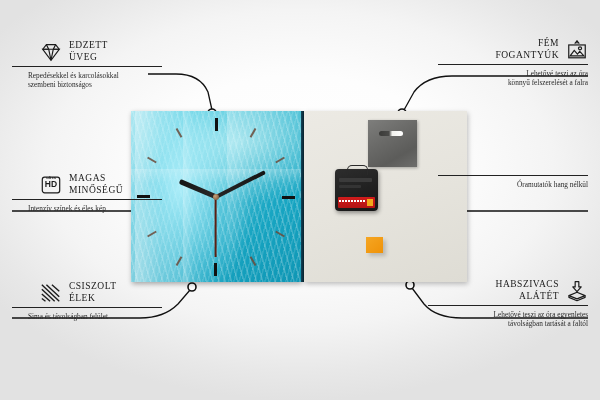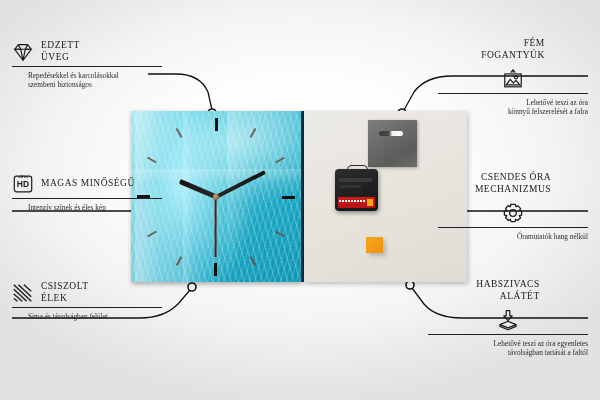--- a/index.html
+++ b/index.html
@@ -84,24 +84,24 @@
     background:linear-gradient(to bottom,#151515,#262626);border-radius:2px 2px 0 0;}
   #hand-second{width:1.6px;height:60px;margin-left:-.8px;margin-top:-60px;background:#5c1f12;}
   #hand-cap{position:absolute;left:50%;top:50%;width:6px;height:6px;margin:-3px 0 0 -3px;border-radius:50%;
     background:radial-gradient(circle at 35% 35%,#caa37a,#6b4a30);}
   
   .callout{position:absolute;width:200px;}
   .co-head{display:flex;align-items:center;gap:7px;}
   .co-title{font-size:9.5px;letter-spacing:.5px;color:#1b1b1b;line-height:11.5px;text-transform:uppercase;}
   .co-rule{height:1px;background:#222;margin:3px 0 4px;}
   .co-desc{font-size:7.3px;line-height:9px;color:#2b2b2b;margin-left:16px;}
-  .left .co-head{justify-content:flex-start;}
+  .left .co-head{justify-content:flex-start;margin-left:28px;}
   .left .co-title{text-align:left;}
   .left .co-desc{text-align:left;}
-  .right .co-head{justify-content:flex-end;flex-direction:column;}
+  .right .co-head{justify-content:flex-end;flex-direction:row;}
   .right .co-title{text-align:right;}
   .right .co-desc{text-align:right;}
   .ico{width:22px;height:22px;flex:0 0 22px;color:#1b1b1b;}
   .ico svg{display:block;width:22px;height:22px;}
   #c-glass{left:12px;top:40px;width:150px;}
   #c-print{left:12px;top:173px;width:150px;}
   #c-edge{left:12px;top:281px;width:150px;}
   #c-handle{left:438px;top:38px;width:150px;}
   #c-quiet{left:438px;top:172px;width:150px;}
   #c-foam{left:428px;top:279px;width:160px;}
@@ -270,35 +270,20 @@
           <circle cx="15.3" cy="10.2" r="1.7"></circle>
         </svg>
       </span>
     </div>
     <div class="co-rule"></div>
     <div class="co-desc">Lehetővé teszi az óra</div>
     <div class="co-desc">könnyű felszerelését a falra</div>
   </div>
 
   <div class="callout right" id="c-quiet">
-    <div class="co-head">
-      <div>
-        <div class="co-title">CSENDES ÓRA</div>
-        <div class="co-title">MECHANIZMUS</div>
-      </div>
-      <span class="ico">
-        <svg viewBox="0 0 24 24" fill="none" stroke="currentColor" stroke-width="1.4" stroke-linejoin="round">
-          <path d="M9.6 2.6 L14.4 2.6 L15.1 5.1 L17.4 4.2 L20.4 7.2 L18.9 9.2
-                   L21.4 9.9 L21.4 14.2 L18.9 14.9 L20.2 17.1 L17.1 20.2 L14.9 18.9
-                   L14.2 21.4 L9.9 21.4 L9.2 18.9 L7 20.2 L3.9 17.1 L5.2 14.9
-                   L2.6 14.2 L2.6 9.9 L5.2 9.2 L3.9 7 L7 3.9 L9.2 5.2 Z"></path>
-          <circle cx="12" cy="12" r="3.6"></circle>
-        </svg>
-      </span>
-    </div>
     <div class="co-rule"></div>
     <div class="co-desc">Óramutatók hang nélkül</div>
   </div>
 
   <div class="callout right" id="c-foam">
     <div class="co-head">
       <div>
         <div class="co-title">HABSZIVACS</div>
         <div class="co-title">ALÁTÉT</div>
       </div>

